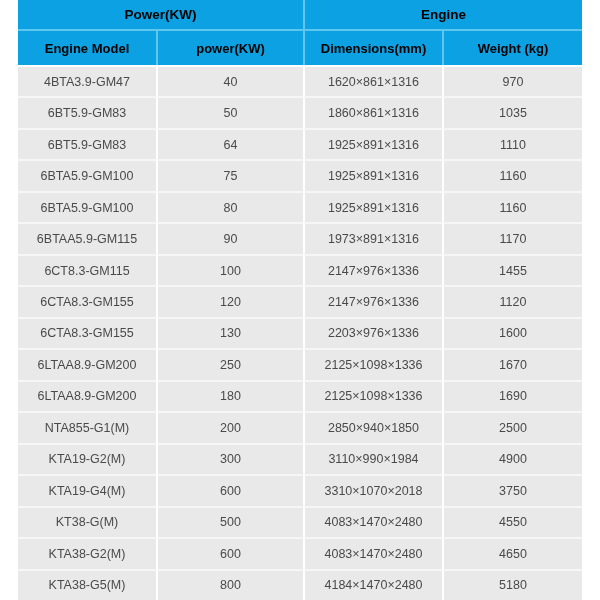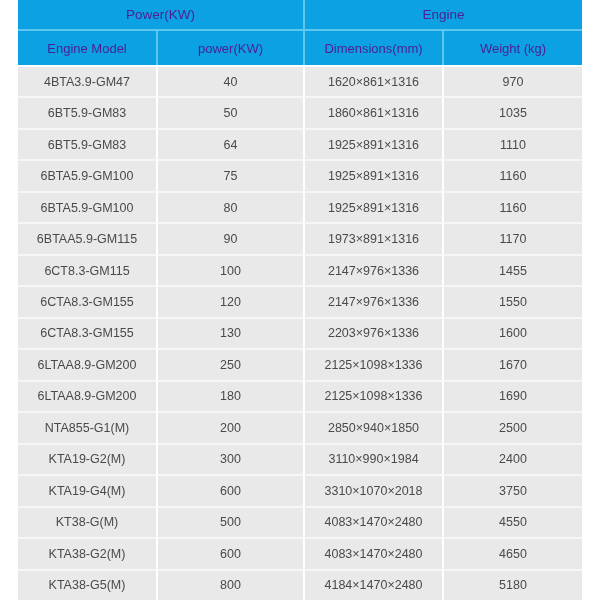--- a/index.html
+++ b/index.html
@@ -31,22 +31,22 @@
   table.spec-table td {
     box-sizing: border-box;
     padding: 0;
     text-align: center;
     vertical-align: middle;
     white-space: nowrap;
     overflow: hidden;
   }
   thead th {
     background: #0ba1e2;
-    color: #4c1d95;
-    font-weight: 400;
+    color: #000000;
+    font-weight: 700;
   }
   tr.group-row th {
     height: 29px;
     font-size: 13.5px;
   }
   tr.col-row th {
     height: 36px;
     font-size: 13px;
     border-top: 2px solid #5fc7ed;
   }
@@ -131,21 +131,21 @@
         <tr>
           <td>6CT8.3-GM115</td>
           <td>100</td>
           <td>2147×976×1336</td>
           <td>1455</td>
         </tr>
         <tr>
           <td>6CTA8.3-GM155</td>
           <td>120</td>
           <td>2147×976×1336</td>
-          <td>1550</td>
+          <td>1120</td>
         </tr>
         <tr>
           <td>6CTA8.3-GM155</td>
           <td>130</td>
           <td>2203×976×1336</td>
           <td>1600</td>
         </tr>
         <tr>
           <td>6LTAA8.9-GM200</td>
           <td>250</td>
@@ -161,21 +161,21 @@
         <tr>
           <td>NTA855-G1(M)</td>
           <td>200</td>
           <td>2850×940×1850</td>
           <td>2500</td>
         </tr>
         <tr>
           <td>KTA19-G2(M)</td>
           <td>300</td>
           <td>3110×990×1984</td>
-          <td>2400</td>
+          <td>4900</td>
         </tr>
         <tr>
           <td>KTA19-G4(M)</td>
           <td>600</td>
           <td>3310×1070×2018</td>
           <td>3750</td>
         </tr>
         <tr>
           <td>KT38-G(M)</td>
           <td>500</td>

